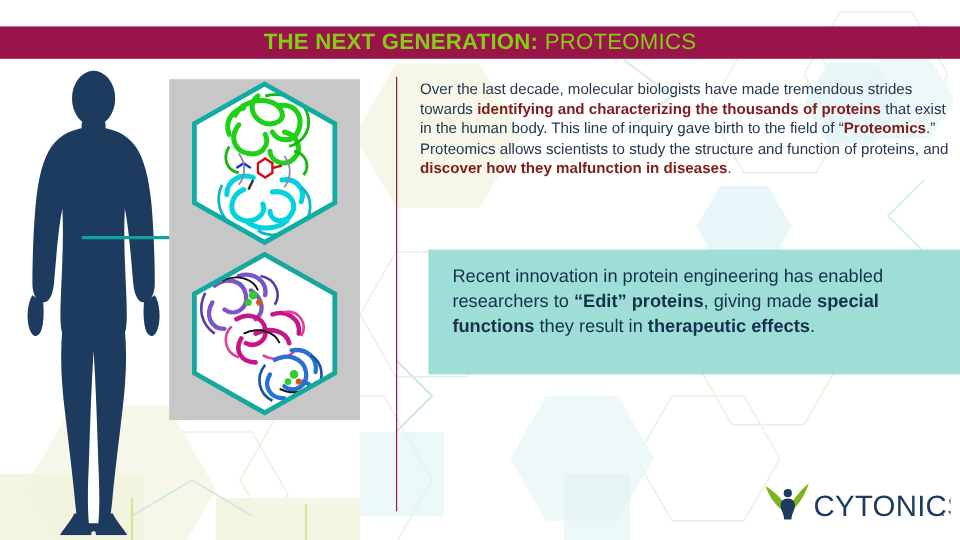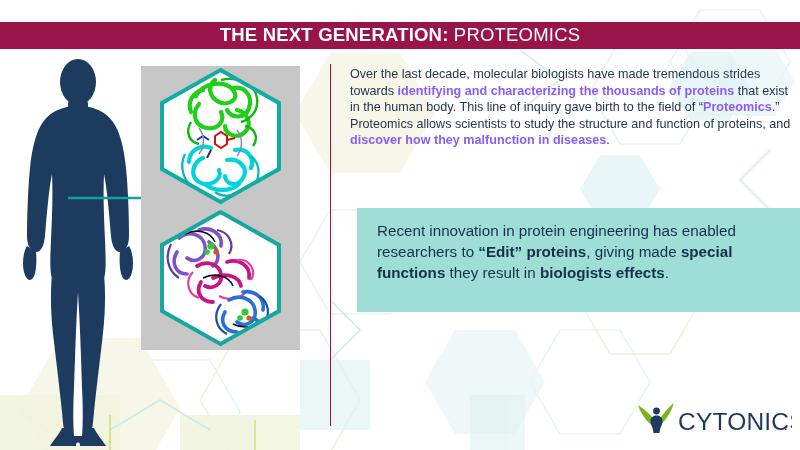--- a/index.html
+++ b/index.html
@@ -15,21 +15,21 @@
   .bg-layer{position:absolute;inset:0;pointer-events:none;}
   .bg-layer svg{position:absolute;top:0;left:0;}
 
   
   .title-banner{
     position:absolute;left:0;top:22px;width:800px;height:27px;
     background:#991449;
     display:flex;align-items:center;justify-content:center;
   }
   .title-text{
-    color:#ffffff;font-size:18.5px;letter-spacing:.2px;white-space:nowrap;
+    color:#84cc16;font-size:18.5px;letter-spacing:.2px;white-space:nowrap;
     line-height:1;
   }
   .title-text .t-bold{font-weight:bold;}
   .title-text .t-reg{font-weight:normal;}
 
   
   .figure-wrap{position:absolute;left:18px;top:56px;width:120px;height:390px;}
 
   
   .connector{position:absolute;left:68px;top:190px;width:105px;height:16px;}
@@ -46,21 +46,21 @@
     position:absolute;left:330px;top:64px;width:1.4px;height:362px;
     background:#9c154b;
   }
 
   
   .paragraph{
     position:absolute;left:350px;top:66px;width:442px;
     color:#22374f;font-size:12.6px;line-height:16.6px;
     text-align:left;
   }
-  .paragraph b{font-weight:bold;color:#8b5cf6;}
+  .paragraph b{font-weight:bold;color:#7f1d1d;}
 
   
   .callout{
     position:absolute;left:357px;top:208px;width:443px;height:104px;
     background:#9fded6;
   }
   .callout-text{
     position:absolute;left:20px;top:12px;width:412px;
     color:#16314c;font-size:15.2px;line-height:21px;
   }
@@ -308,21 +308,21 @@
   </div>
 
   <div class="divider"></div>
 
   <div class="paragraph">
     <span>Over the last decade, molecular biologists have made tremendous strides towards </span><b>identifying and characterizing the thousands of proteins</b><span> that exist in the human body. This line of inquiry gave birth to the field of “</span><b>Proteomics</b><span>.” Proteomics allows scientists to study the structure and function of proteins, and </span><b>discover how they malfunction in diseases</b><span>.</span>
   </div>
 
   <div class="callout">
     <div class="callout-text">
-      <span>Recent innovation in protein engineering has enabled researchers to </span><b>“Edit” proteins</b><span>, giving made </span><b>special functions</b><span> they result in </span><b>biologists effects</b><span>.</span>
+      <span>Recent innovation in protein engineering has enabled researchers to </span><b>“Edit” proteins</b><span>, giving made </span><b>special functions</b><span> they result in </span><b>therapeutic effects</b><span>.</span>
     </div>
   </div>
 
   <div class="logo">
     <svg width="158" height="42" viewBox="0 0 158 42" aria-hidden="true">
 
       <g>
         <path d="M4,6 C4,6 10,26 26,30 C22,22 16,14 4,6 Z" fill="#7ab51d"></path>
         <path d="M40,4 C40,4 34,24 20,30 C24,22 30,12 40,4 Z" fill="#7ab51d"></path>
       </g>

